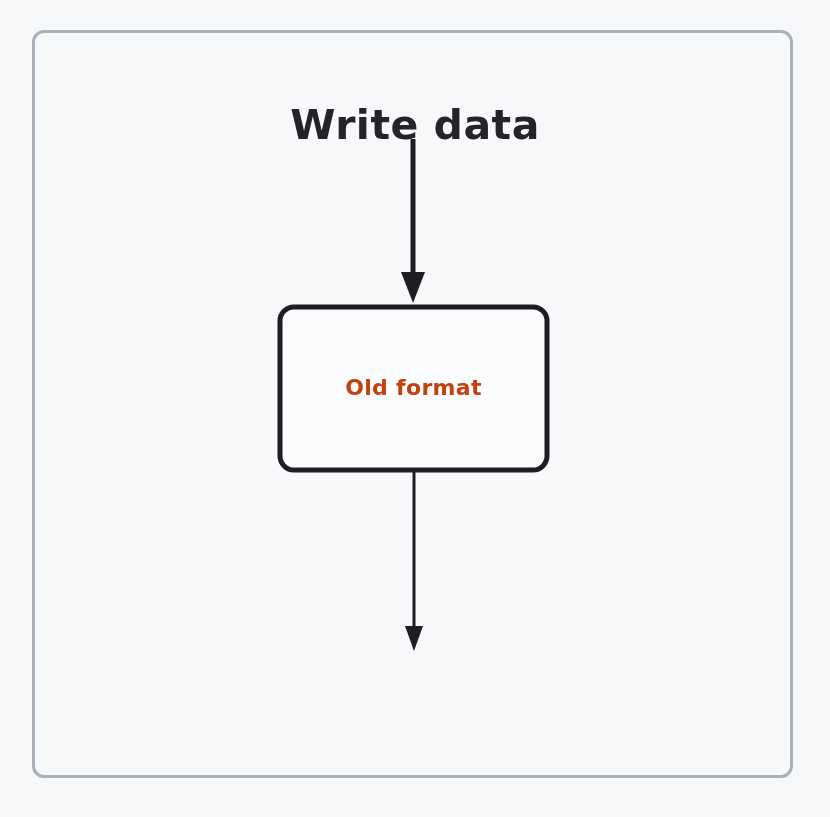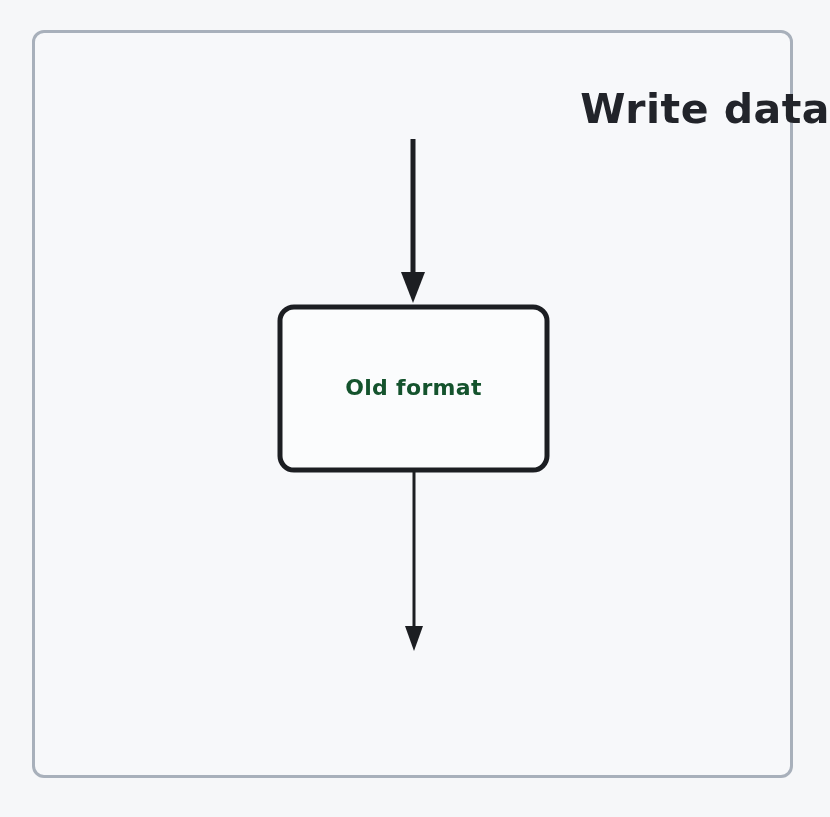--- a/index.html
+++ b/index.html
@@ -42,37 +42,36 @@
     text-align: center;
     font-family: "DejaVu Sans", sans-serif;
     font-weight: bold;
     font-size: 41px;
     color: #22242a;
     letter-spacing: 0.5px;
     white-space: nowrap;
   }
   .label-write {
     left: 0;
-    top: 85px;
-    text-align: right;
+    top: 101px;
   }
   .label-read {
     left: 0;
     top: 665px;
   }
   .node-label {
     position: absolute;
     left: 278px;
     top: 375px;
     width: 271px;
     text-align: center;
     font-family: "DejaVu Sans", sans-serif;
     font-weight: bold;
     font-size: 22px;
-    color: #14532d;
+    color: #c2410c;
     letter-spacing: 0.3px;
     white-space: nowrap;
   }
 </style>
 </head>
 <body>
 
 <div id="canvas">
 
   <div class="frame"></div>

